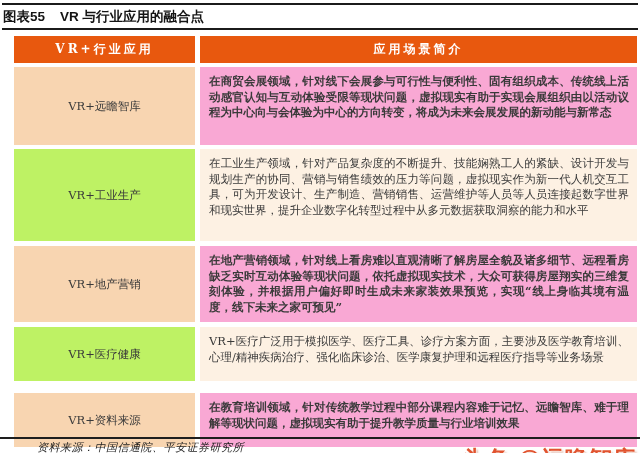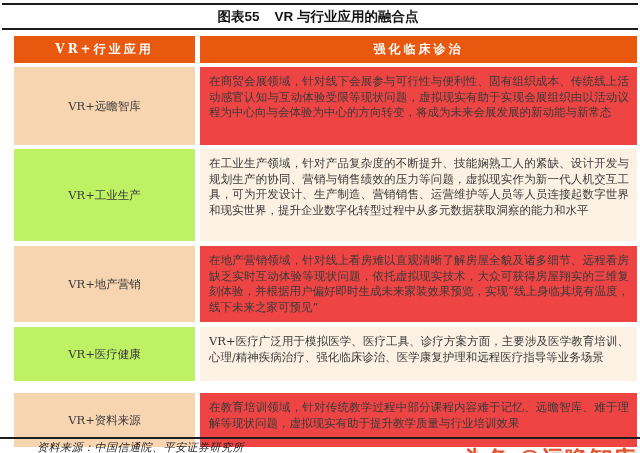--- a/index.html
+++ b/index.html
@@ -4,21 +4,21 @@
 <style>
   html,body{margin:0;padding:0;}
   body{
     width:640px;height:453px;position:relative;overflow:hidden;
     background:#ffffff;font-family:"DejaVu Serif",serif;
   }
   .top-rule{position:absolute;left:2px;top:3px;width:636px;height:2px;background:#1b1b1b;}
   .title-row{
     position:absolute;left:3px;top:8px;width:630px;
     font-family:"Liberation Sans",sans-serif;font-weight:bold;
-    font-size:13.5px;color:#141414;white-space:nowrap;text-align:center;
+    font-size:13.5px;color:#141414;white-space:nowrap;
   }
   .title-row .fig-title{margin-left:15px;}
   .mid-rule{position:absolute;left:2px;top:28px;width:636px;height:2px;background:#1b1b1b;}
 
   .table{position:absolute;left:14px;top:36px;width:623px;border-radius:6px;}
   .trow{display:flex;column-gap:5px;}
   .cell-l{
     flex:0 0 181px;width:181px;display:flex;align-items:center;justify-content:center;
     font-size:11.5px;color:#3a3a3a;box-sizing:border-box;
   }
@@ -28,21 +28,21 @@
   }
   .thead{height:27px;margin-bottom:4px;}
   .thead .cell-l,.thead .cell-r{
     background:#e8580e;color:#ffffff;font-weight:bold;font-size:12px;
     display:flex;align-items:center;justify-content:center;
     letter-spacing:3px;padding:0;line-height:27px;text-align:center;
   }
   .h78{height:78px;} .h92{height:92px;} .h76{height:76px;} .h45{height:54px;}
   .mb4{margin-bottom:4px;} .mb5{margin-bottom:5px;} .mb12{margin-bottom:12px;}
   .odd  .cell-l{background:#f8d5b1;}
-  .odd  .cell-r{background:#ef4444;}
+  .odd  .cell-r{background:#f9a8d4;font-weight:bold;}
   .even .cell-l{background:#bef264;}
   .even .cell-r{background:#fdf1e3;}
 
   .bottom-rule{position:absolute;left:0;top:437px;width:640px;height:2px;background:#1e1e1e;z-index:1;}
   .source{
     position:absolute;left:37px;top:440px;font-style:italic;
     font-size:11px;color:#1e1e1e;letter-spacing:0.5px;z-index:1;
   }
   .watermark{
     position:absolute;right:3px;top:416px;z-index:2;
@@ -61,21 +61,21 @@
 <div class="title-row">
   <span class="fig-label">图表55</span><span class="fig-title">VR 与行业应用的融合点</span>
 </div>
 
 <div class="mid-rule"></div>
 
 <div class="table">
 
   <div class="trow thead">
     <div class="cell-l">VR+行业应用</div>
-    <div class="cell-r">强化临床诊治</div>
+    <div class="cell-r">应用场景简介</div>
   </div>
 
   <div class="trow odd h78 mb4">
     <div class="cell-l">VR+远瞻智库</div>
     <div class="cell-r">在商贸会展领域，针对线下会展参与可行性与便利性、固有组织成本、传统线上活动感官认知与互动体验受限等现状问题，虚拟现实有助于实现会展组织由以活动议程为中心向与会体验为中心的方向转变，将成为未来会展发展的新动能与新常态</div>
   </div>
 
   <div class="trow even h92 mb5">
     <div class="cell-l">VR+工业生产</div>
     <div class="cell-r">在工业生产领域，针对产品复杂度的不断提升、技能娴熟工人的紧缺、设计开发与规划生产的协同、营销与销售绩效的压力等问题，虚拟现实作为新一代人机交互工具，可为开发设计、生产制造、营销销售、运营维护等人员等人员连接起数字世界和现实世界，提升企业数字化转型过程中从多元数据获取洞察的能力和水平</div>

